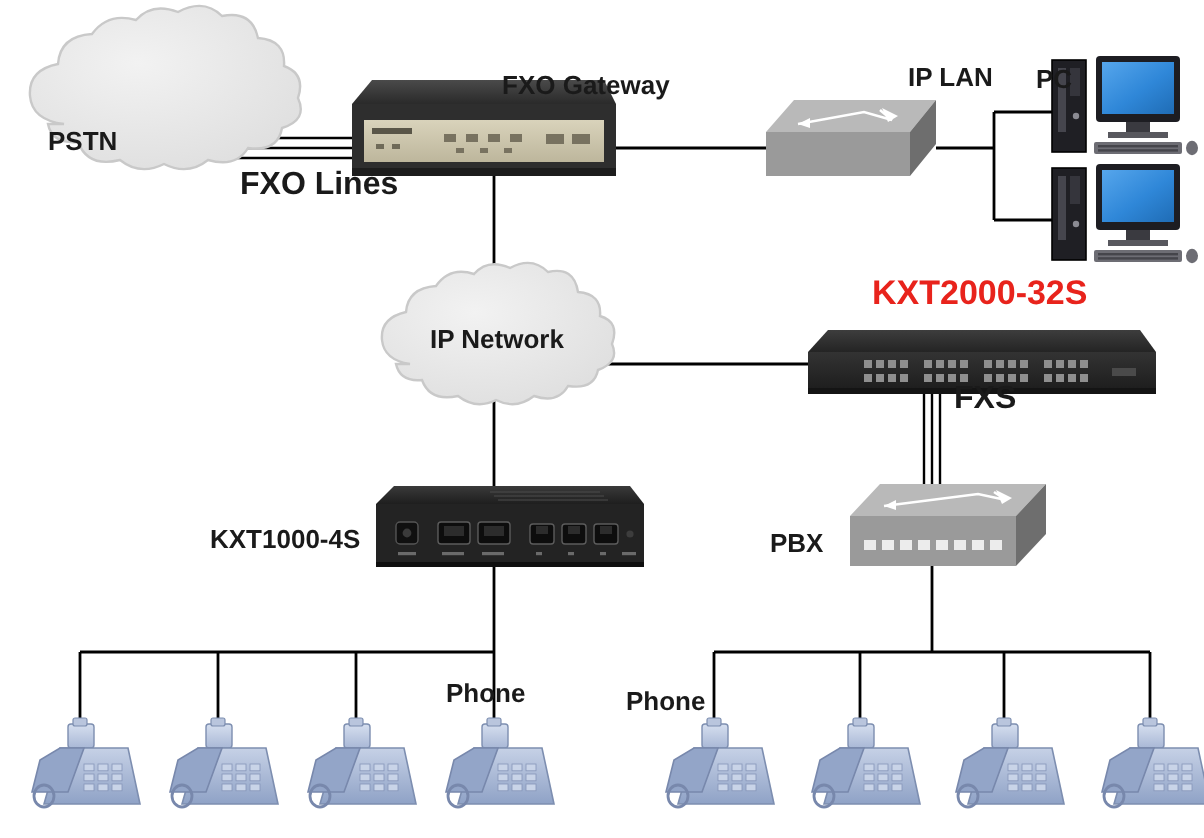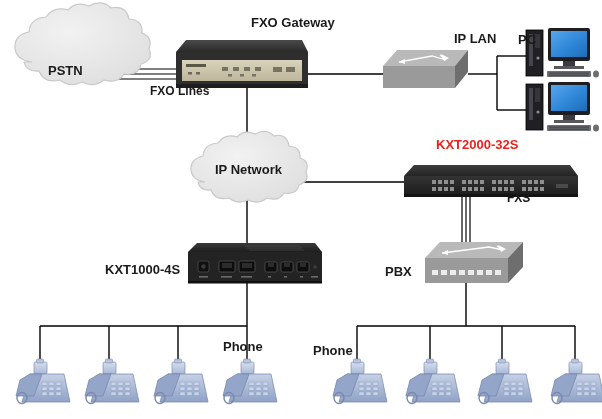--- a/index.html
+++ b/index.html
@@ -24,22 +24,22 @@
   }
   .lbl {
     position: absolute;
     font-family: "Liberation Sans", sans-serif;
     font-weight: bold;
     color: #1a1a1a;
     white-space: nowrap;
     line-height: 1;
   }
   .lbl-title { font-size: 13px; }
-  .lbl-med   { font-size: 12px; margin-left: 30px; }
-  .lbl-red   { color: #e8231c; font-size: 13px; }
+  .lbl-med   { font-size: 16px; }
+  .lbl-red   { color: #e8231c; font-size: 17px; }
 </style>
 </head>
 <body>
 
 <div id="canvas">
 
   <svg id="svg-layer" viewBox="0 0 602 419">
     <defs>
       <linearGradient id="gradGatewayTop" x1="0" y1="0" x2="0" y2="1">
         <stop offset="0%" stop-color="#4a4a4a"></stop>
@@ -475,25 +475,25 @@
             <rect x="37" y="29" width="5" height="3.4"></rect>
             <rect x="44" y="29" width="5" height="3.4"></rect>
           <rect x="30" y="34" width="5" height="3.4"></rect>
             <rect x="37" y="34" width="5" height="3.4"></rect>
             <rect x="44" y="34" width="5" height="3.4"></rect>
         </g>
       </g>
     </g>
   </svg>
 
-  <div class="lbl lbl-title" style="left:48px; top:64px;">PSTN</div>
+  <div class="lbl lbl-title" style="left:24px; top:64px;">PSTN</div>
 
   <div class="lbl lbl-med" style="left:120px; top:85px;">FXO Lines</div>
 
-  <div class="lbl lbl-title" style="left:203px; top:16px;padding-left:48px;">FXO Gateway</div>
+  <div class="lbl lbl-title" style="left:203px; top:36px;padding-left:48px;">FXO Gateway</div>
 
   <div class="lbl lbl-title" style="left:411px; top:32px;margin-left:43px;">IP LAN</div>
 
   <div class="lbl lbl-title" style="left:506px; top:33px;padding-left:12px;">PC</div>
 
   <div class="lbl lbl-title" style="left:215px; top:163px;text-align:center;">IP Network</div>
 
   <div class="lbl lbl-red" style="left:436px; top:138px;">KXT2000-32S</div>
 
   <div class="lbl lbl-med" style="left:477px; top:192px;">FXS</div>

